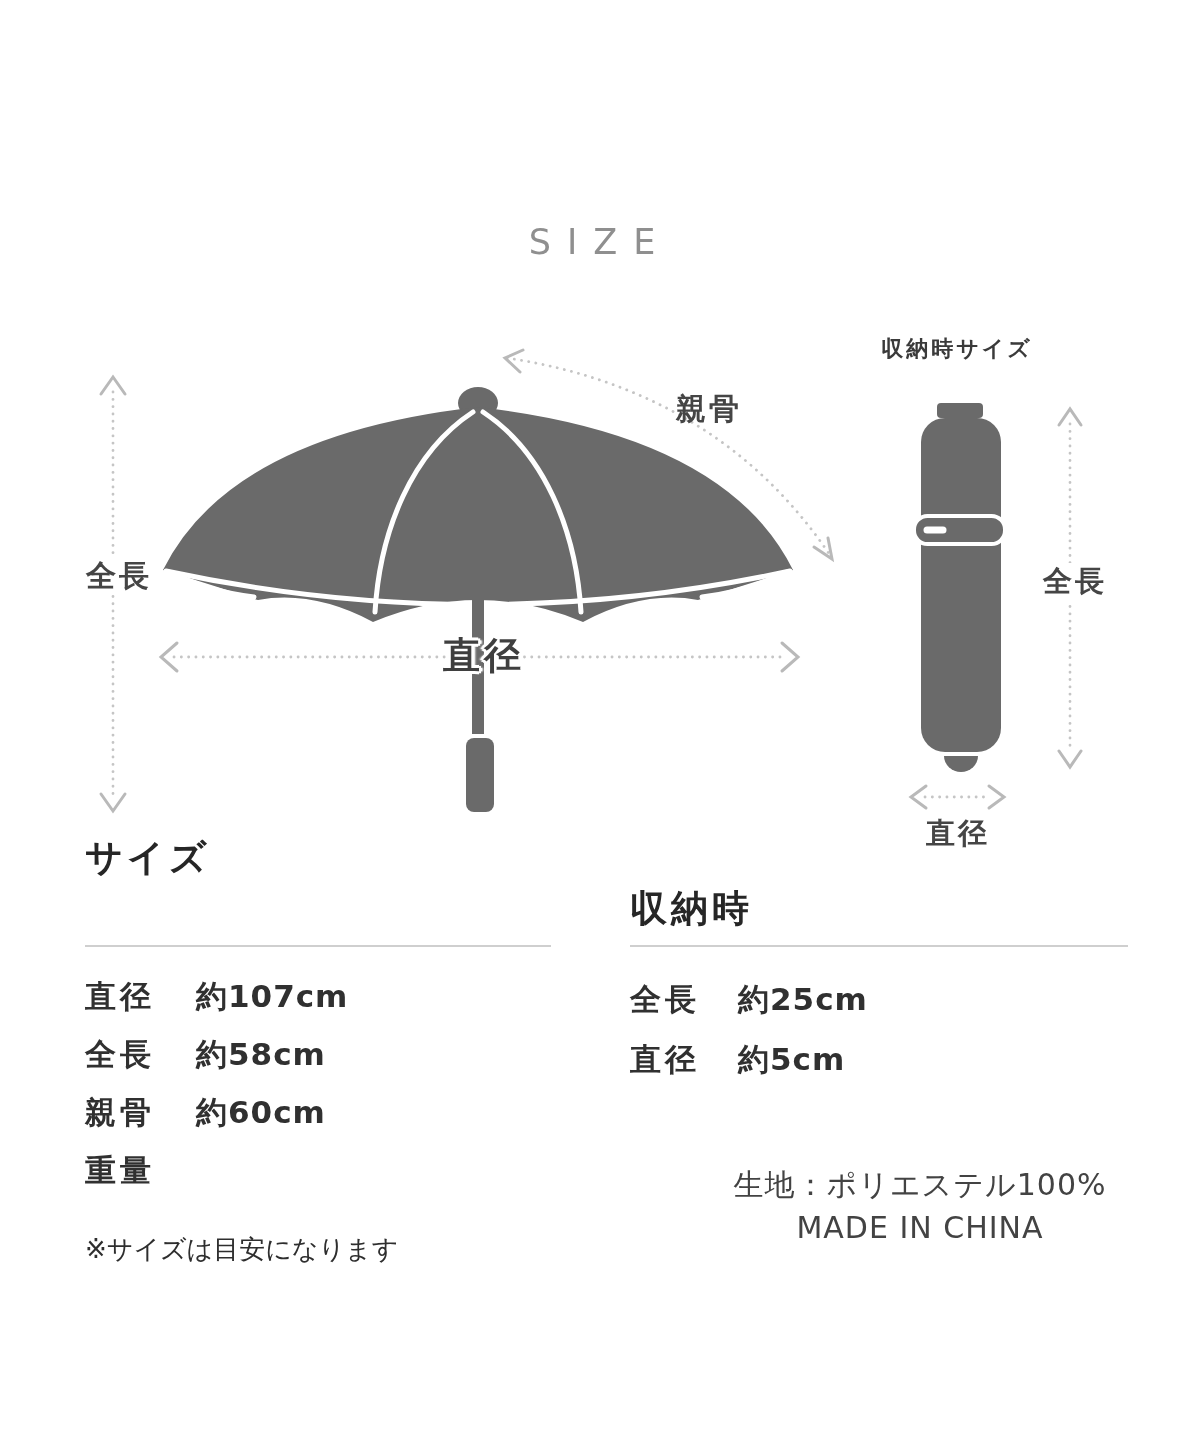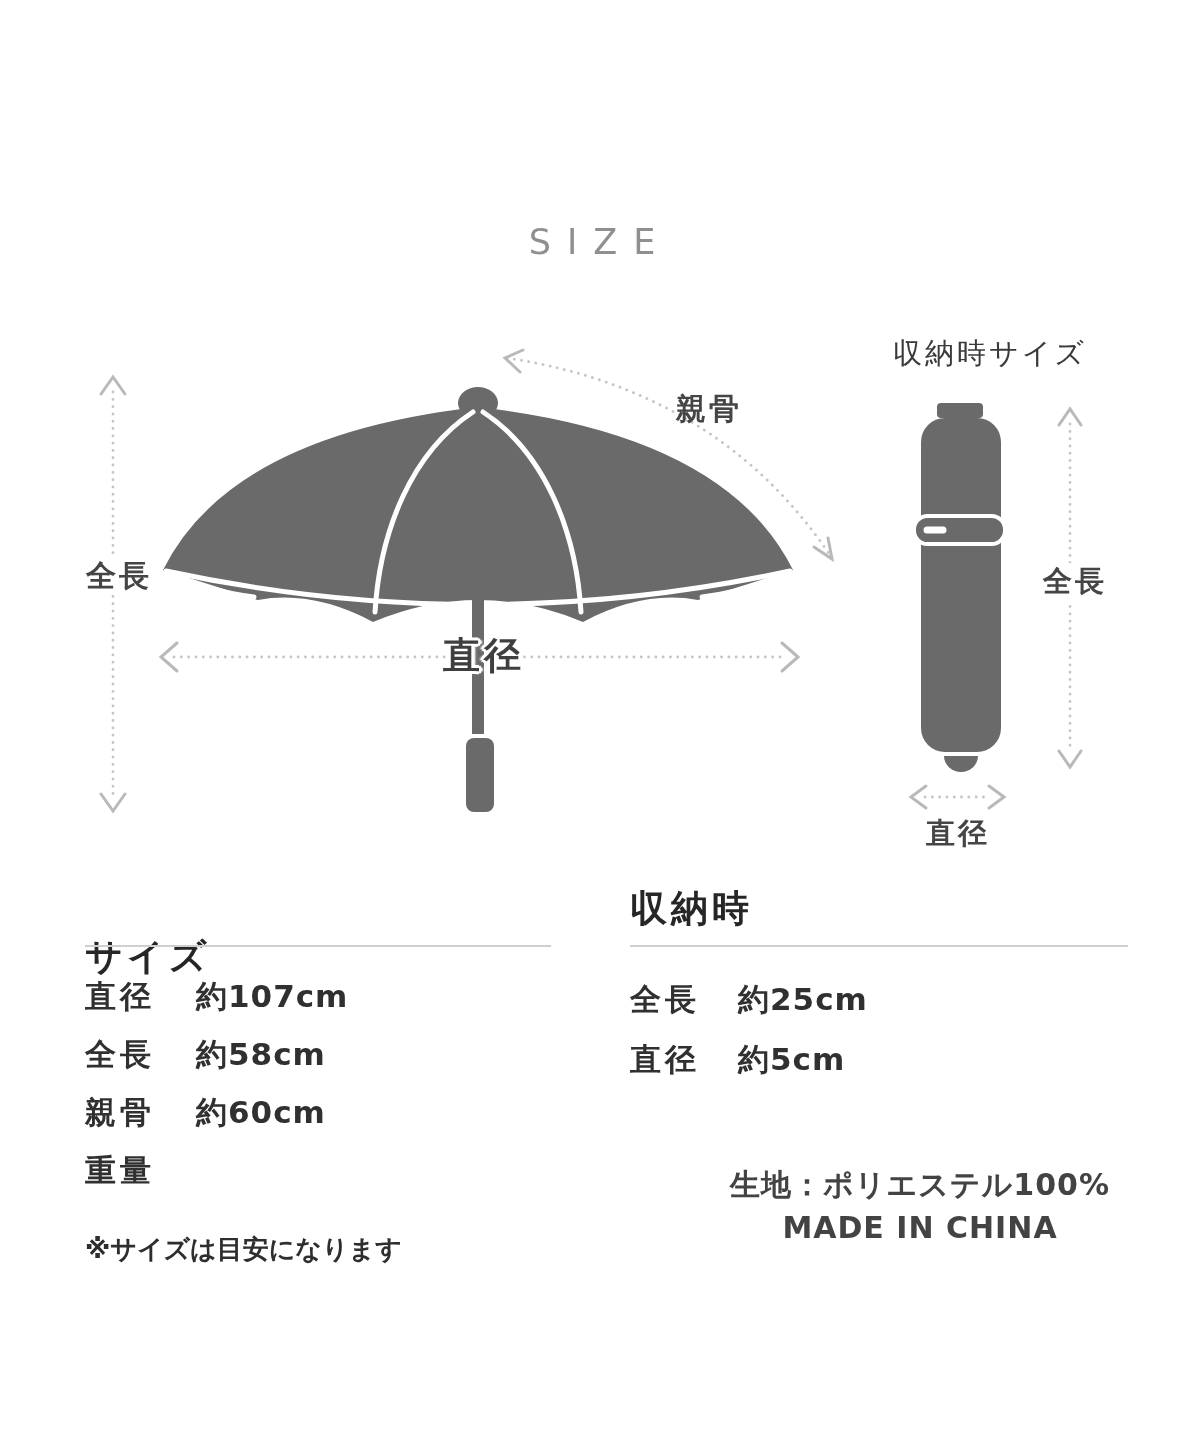--- a/index.html
+++ b/index.html
@@ -19,36 +19,36 @@
   }
   .on-line { background:#ffffff; padding:3px 3px; }
   .halo {
     font-size:37px; color:#3f3f3f; letter-spacing:4px;
     text-shadow:
       -3px 0 0 #fff, 3px 0 0 #fff, 0 -3px 0 #fff, 0 3px 0 #fff,
       -2px -2px 0 #fff, 2px -2px 0 #fff, -2px 2px 0 #fff, 2px 2px 0 #fff,
       -4px 0 2px #fff, 4px 0 2px #fff;
   }
   .folded-title {
-    left:827px; top:334px; width:260px; text-align:right;
-    font-size:29px; font-weight:400; color:#3a3a3a; letter-spacing:3px; white-space:nowrap;
+    left:827px; top:334px; width:260px; text-align:center;
+    font-size:22px; font-weight:700; color:#3a3a3a; letter-spacing:3px; white-space:nowrap;
   }
   .spec-heading { font-size:37px; font-weight:700; color:#262626; letter-spacing:4px; white-space:nowrap; }
   .divider { height:2px; background:#cfcfcf; }
   .spec-rows { display:flex; flex-direction:column; }
   .spec-row { display:flex; align-items:center; font-size:31px; font-weight:700; color:#303030; letter-spacing:1px; white-space:nowrap; }
   .spec-left .spec-row { height:58px; }
   .spec-right .spec-row { height:60px; }
   .spec-row .lab { letter-spacing:4px; }
   .spec-left .lab { min-width:111px; }
   .spec-right .lab { min-width:108px; }
-  .spec-note { font-size:26px; font-weight:700; color:#2e2e2e; white-space:nowrap; }
+  .spec-note { font-size:26px; font-weight:400; color:#2e2e2e; white-space:nowrap; }
   .materials {
     left:640px; top:1163px; width:560px; text-align:center;
-    font-size:30px; font-weight:700; color:#434343; line-height:43px; letter-spacing:1px;
+    font-size:30px; font-weight:400; color:#434343; line-height:43px; letter-spacing:1px;
   }
   svg { display:block; }
 </style>
 </head>
 <body>
 
 <div class="page">
 
   <div class="abs page-title">SIZE</div>
 
@@ -115,21 +115,21 @@
       <line x1="85" y1="467" x2="150" y2="467" stroke-dasharray="0.1 7.2"></line>
       <polyline points="86,456 71,467 86,478" stroke="#b9b9b9" stroke-width="3"></polyline>
       <polyline points="149,456 164,467 149,478" stroke="#b9b9b9" stroke-width="3"></polyline>
     </g>
   </svg>
 
   <div class="abs diagram-label on-line" style="left:1040px; top:563px; font-size:29px;">全長</div>
   <div class="abs diagram-label" style="left:926px; top:818px; font-size:29px;">直径</div>
 
   <section class="spec-left">
-    <h2 class="abs spec-heading" style="left:85px; top:932px;">サイズ</h2>
+    <h2 class="abs spec-heading" style="left:85px; top:833px;">サイズ</h2>
     <div class="abs divider" style="left:85px; top:945px; width:466px;"></div>
     <div class="abs spec-rows" style="left:85px; top:968px;">
       <div class="spec-row">
         <span class="lab">直径</span>
         <span class="val">約107cm</span>
       </div>
       <div class="spec-row">
         <span class="lab">全長</span>
         <span class="val">約58cm</span>
       </div>

